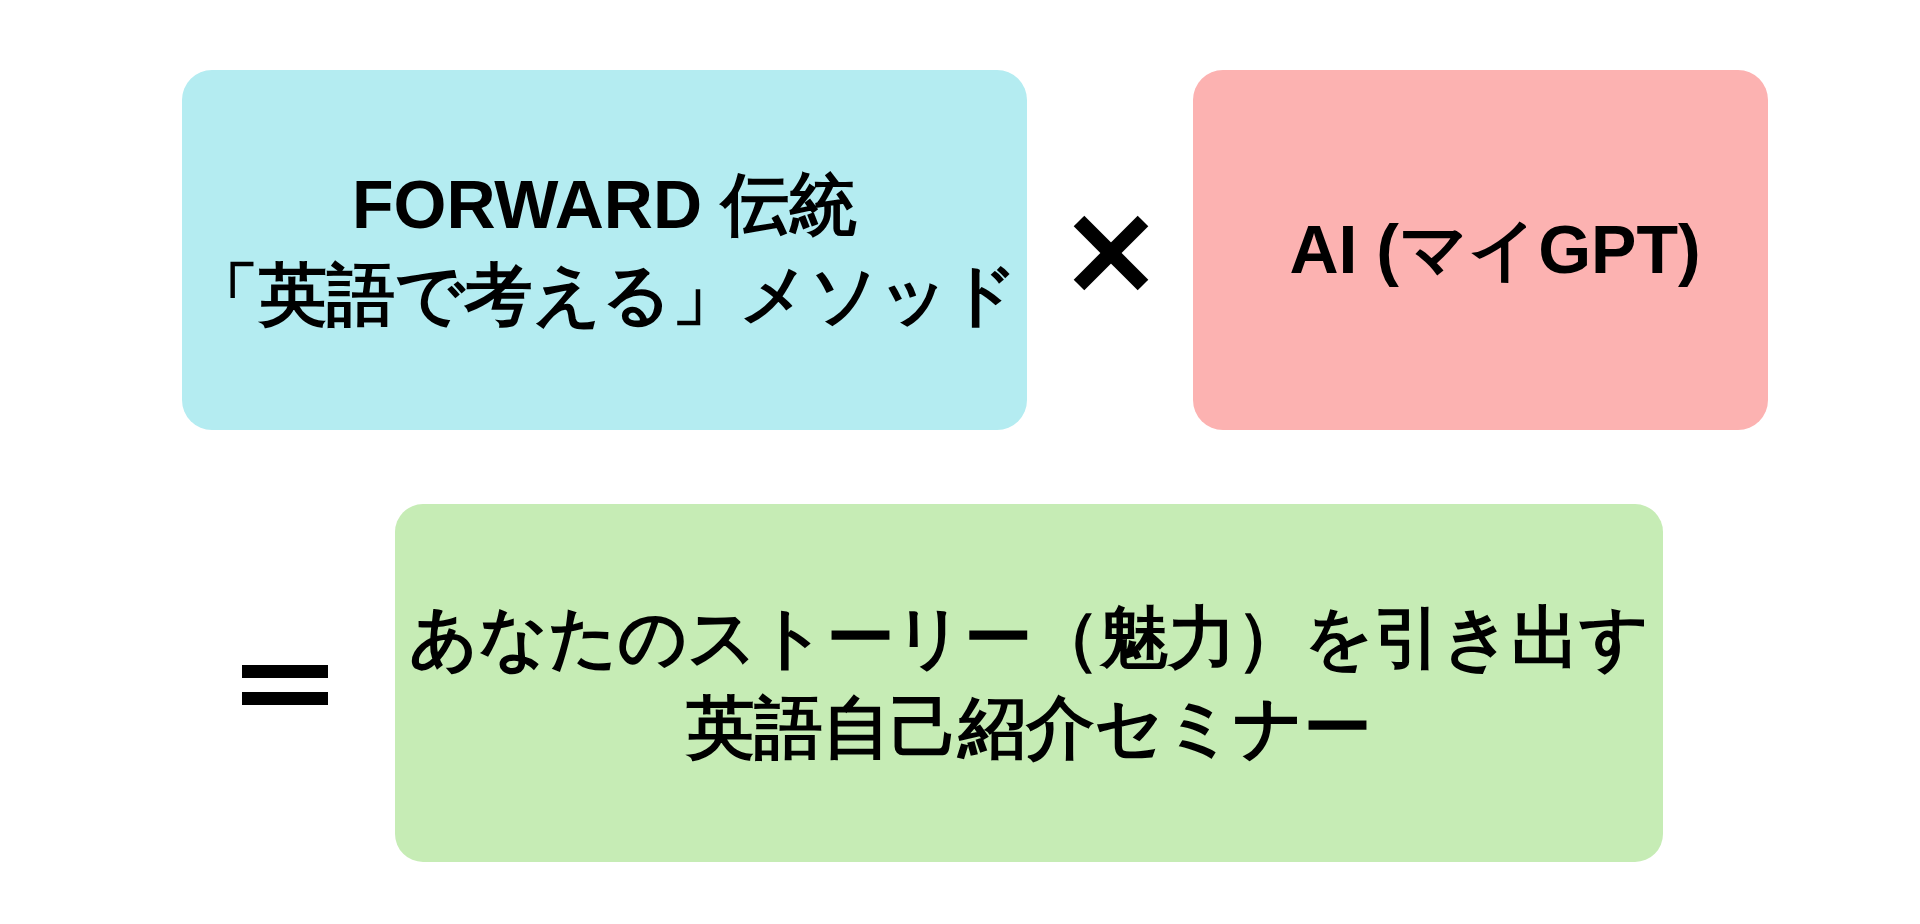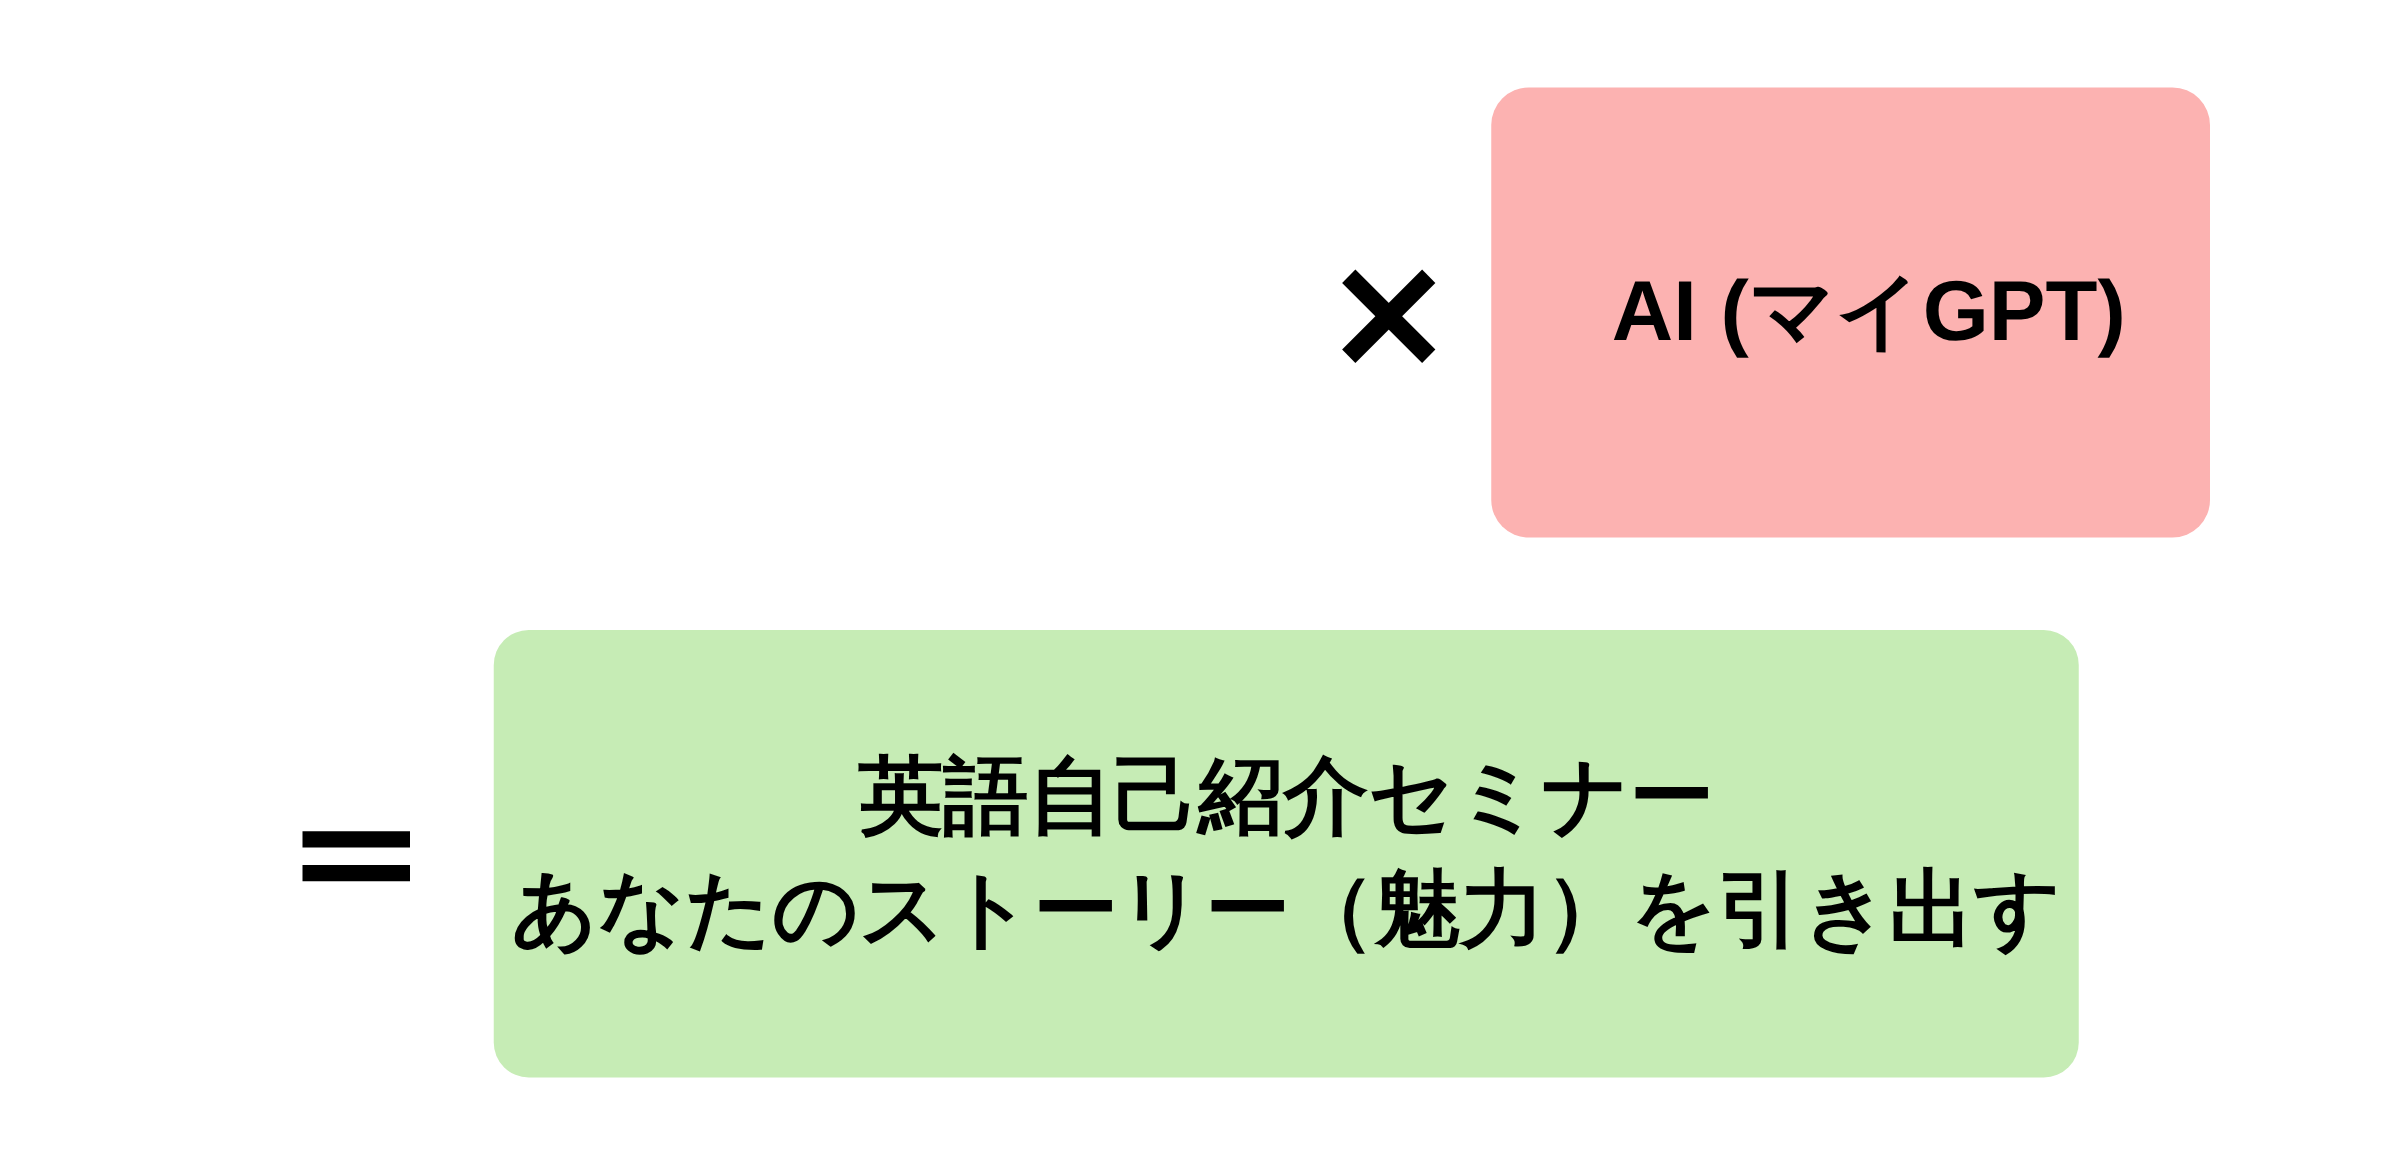--- a/index.html
+++ b/index.html
@@ -76,33 +76,37 @@
     width: 100%;
     height: 13px;
     background: #000000;
   }
 </style>
 </head>
 <body>
 
 <div class="canvas">
 
+  <div class="box box-method" style="background-color: rgb(180, 236, 241);">
+    <div class="line">FORWARD 伝統</div>
+    <div class="line">「英語で考える」メソッド</div>
+  </div>
 
   <svg class="op-multiply" viewBox="0 0 78 80" xmlns="http://www.w3.org/2000/svg">
     <line x1="7" y1="8" x2="71" y2="72" stroke="#000000" stroke-width="15" stroke-linecap="butt"></line>
     <line x1="71" y1="8" x2="7" y2="72" stroke="#000000" stroke-width="15" stroke-linecap="butt"></line>
   </svg>
 
   <div class="box box-ai" style="background-color: rgb(252, 178, 177);">
     <div class="line">AI (マイGPT)</div>
   </div>
 
   <div class="op-equals">
     <div class="bar"></div>
     <div class="bar"></div>
   </div>
 
   <div class="box box-result" style="background-color: rgb(198, 236, 181);">
+    <div class="line">あなたのストーリー（魅力）を引き出す</div>
     <div class="line">英語自己紹介セミナー</div>
-    <div class="line">あなたのストーリー（魅力）を引き出す</div>
   </div>
 
 </div>
 
 </body></html>

